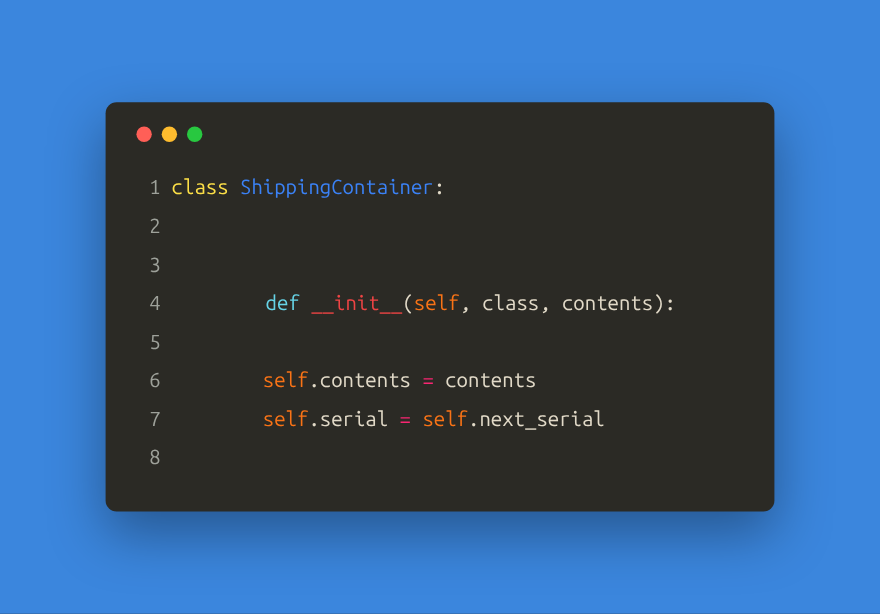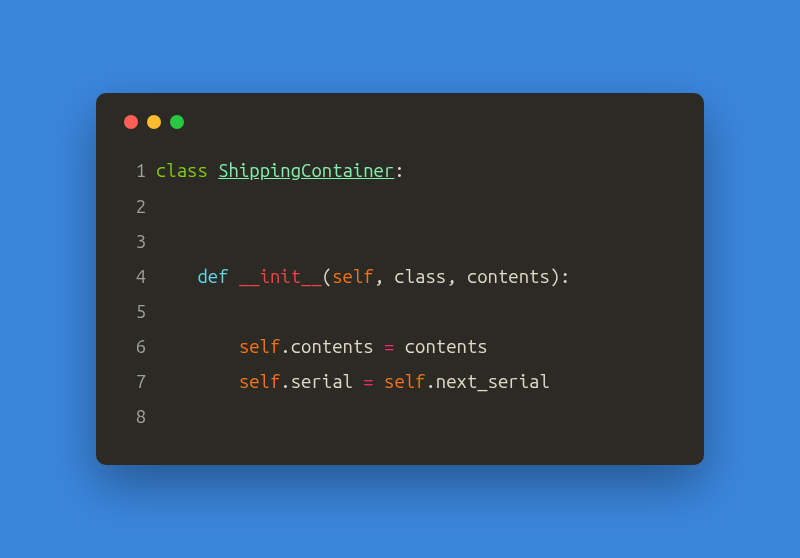--- a/index.html
+++ b/index.html
@@ -41,23 +41,23 @@
       white-space: pre;
     }
     .lineno {
       color: #9ea19a;
       width: 22px;
       text-align: right;
       margin-right: 10px;
       user-select: none;
       flex-shrink: 0;
     }
-    .tok-kw-red { color: #84cc16; }
-    .tok-kw-blue { color: #66d3e6; }
-    .tok-class { color: #86efac; text-decoration: underline; }
+    .tok-kw-red { color: #fde047; }
+    .tok-kw-blue { color: #66d3e6; margin-left: 44px; }
+    .tok-class { color: #3b82f6; }
     .tok-func { color: #ef4444; }
     .tok-self { color: #f97316; }
     .tok-num { color: #ae81ff; }
     .tok-default { color: #e2dac8; }
     .tok-op { color: #f92672; }
     .min-height { min-height: 1.9em; }
   </style>
 </head>
 <body>
 

